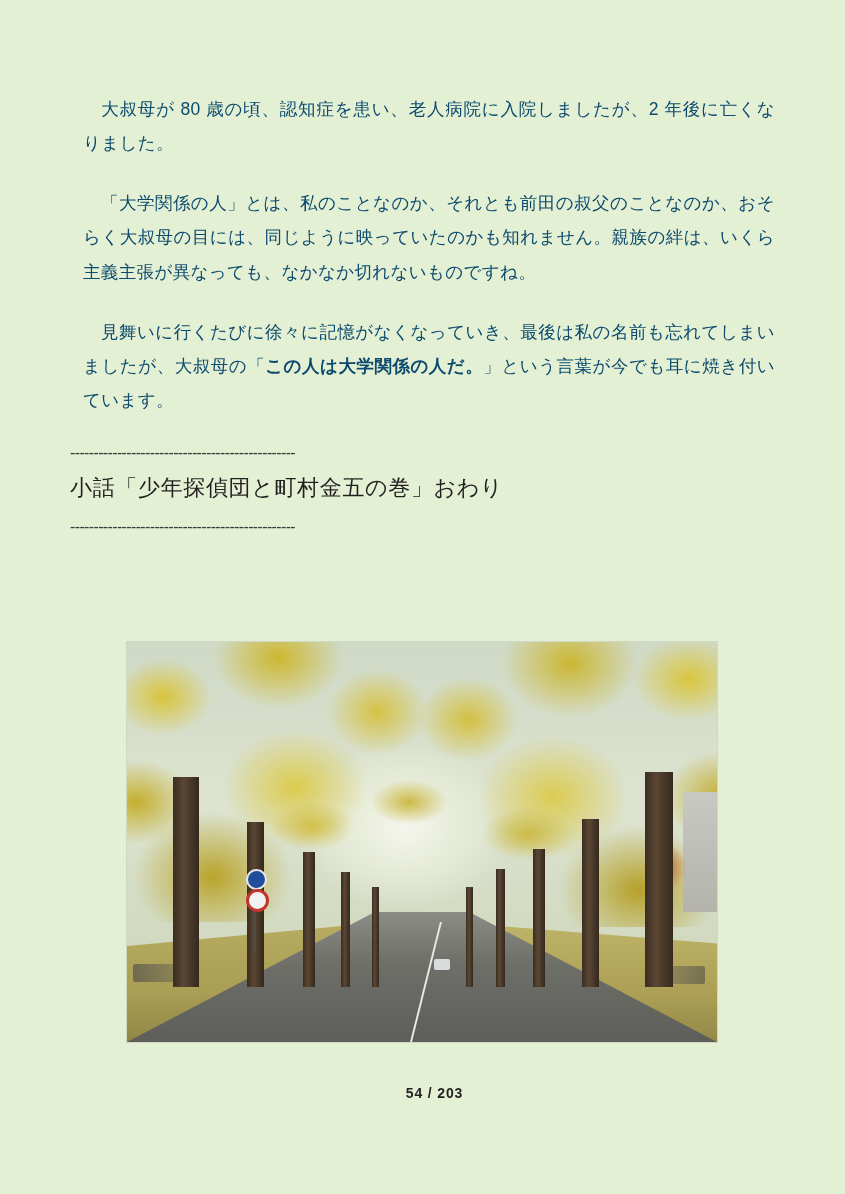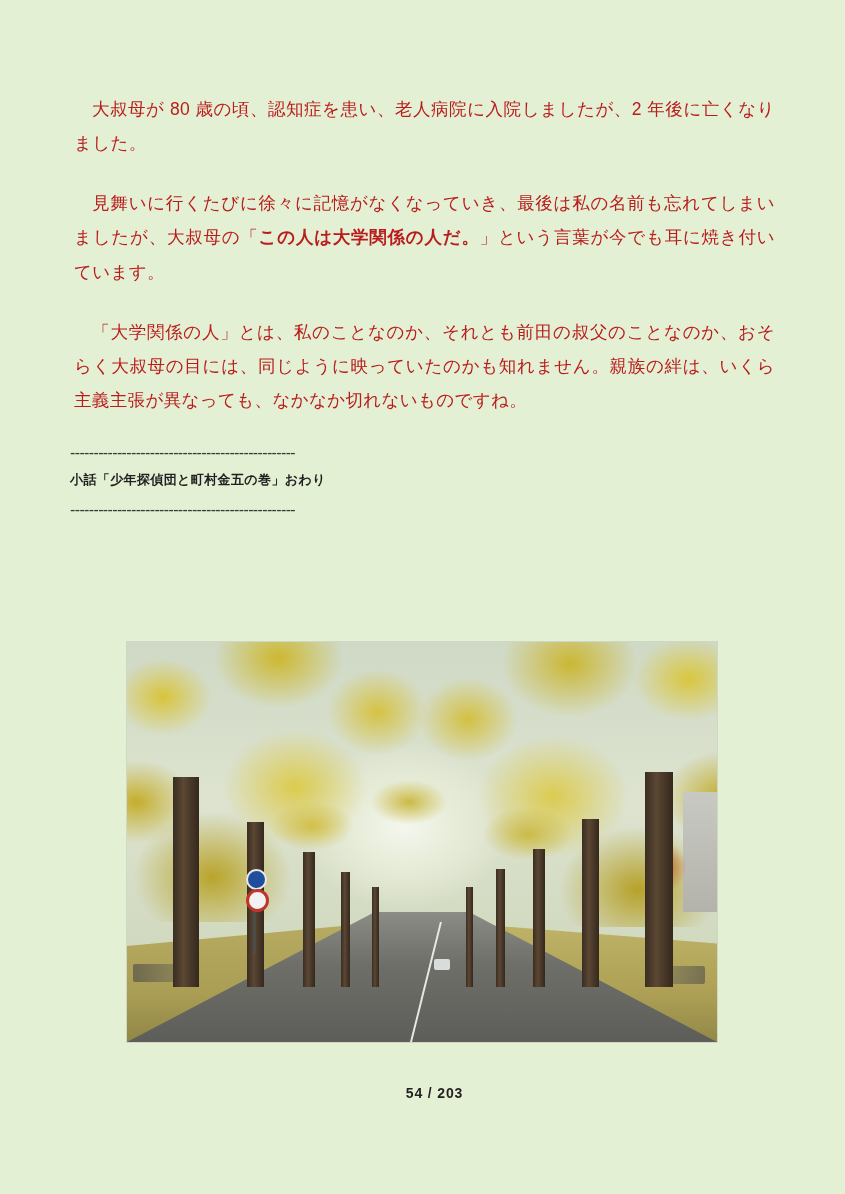--- a/index.html
+++ b/index.html
@@ -21,51 +21,50 @@
     width: 845px;
     height: 1194px;
   }
   .content {
     position: absolute;
     left: 70px;
     top: 92px;
     width: 705px;
   }
   p.para {
-    margin: 0 0 26px 4px;
+    margin: 0 0 26px 13px;
     font-size: 17.5px;
     line-height: 1.95;
     letter-spacing: 0.02em;
     text-align: justify;
     text-justify: inter-ideograph;
-    color: #b91c1c;
+    color: #0c4a6e;
   }
   .bold-quote {
     font-weight: bold;
   }
   .rule {
     font-size: 16px;
     line-height: 1.2;
     letter-spacing: -0.04em;
     color: #3a3a3a;
     margin: 0;
     white-space: nowrap;
     overflow: hidden;
     font-family: "Liberation Sans", "DejaVu Sans", sans-serif;
   }
   .colophon {
     margin-top: 10px;
   }
   .colophon-line {
-    font-size: 13px;
+    font-size: 22px;
     line-height: 1.85;
     letter-spacing: 0.03em;
     color: #231f20;
     white-space: nowrap;
-    font-weight: bold;
   }
   .rule-top { margin-bottom: 6px; }
   .rule-bottom { margin-top: 8px; }
 
   .figure {
     position: absolute;
     left: 126px;
     top: 641px;
     width: 592px;
     height: 402px;
@@ -220,23 +219,23 @@
 </style>
 </head>
 <body>
 
 <div class="page">
 
   <div class="content">
 
     <p class="para">　大叔母が 80 歳の頃、認知症を患い、老人病院に入院しましたが、2 年後に亡くなりました。</p>
 
+    <p class="para">　「大学関係の人」とは、私のことなのか、それとも前田の叔父のことなのか、おそらく大叔母の目には、同じように映っていたのかも知れません。親族の絆は、いくら主義主張が異なっても、なかなか切れないものですね。</p>
+
     <p class="para"><span>　見舞いに行くたびに徐々に記憶がなくなっていき、最後は私の名前も忘れてしまいましたが、大叔母の「</span><span class="bold-quote">この人は大学関係の人だ。</span><span>」という言葉が今でも耳に焼き付いています。</span></p>
-
-    <p class="para">　「大学関係の人」とは、私のことなのか、それとも前田の叔父のことなのか、おそらく大叔母の目には、同じように映っていたのかも知れません。親族の絆は、いくら主義主張が異なっても、なかなか切れないものですね。</p>
 
     <div class="colophon">
       <div class="rule rule-top">------------------------------------------------</div>
       <div class="colophon-line">小話「少年探偵団と町村金五の巻」おわり</div>
       <div class="rule rule-bottom">------------------------------------------------</div>
     </div>
 
   </div>
 
   <div class="figure">

